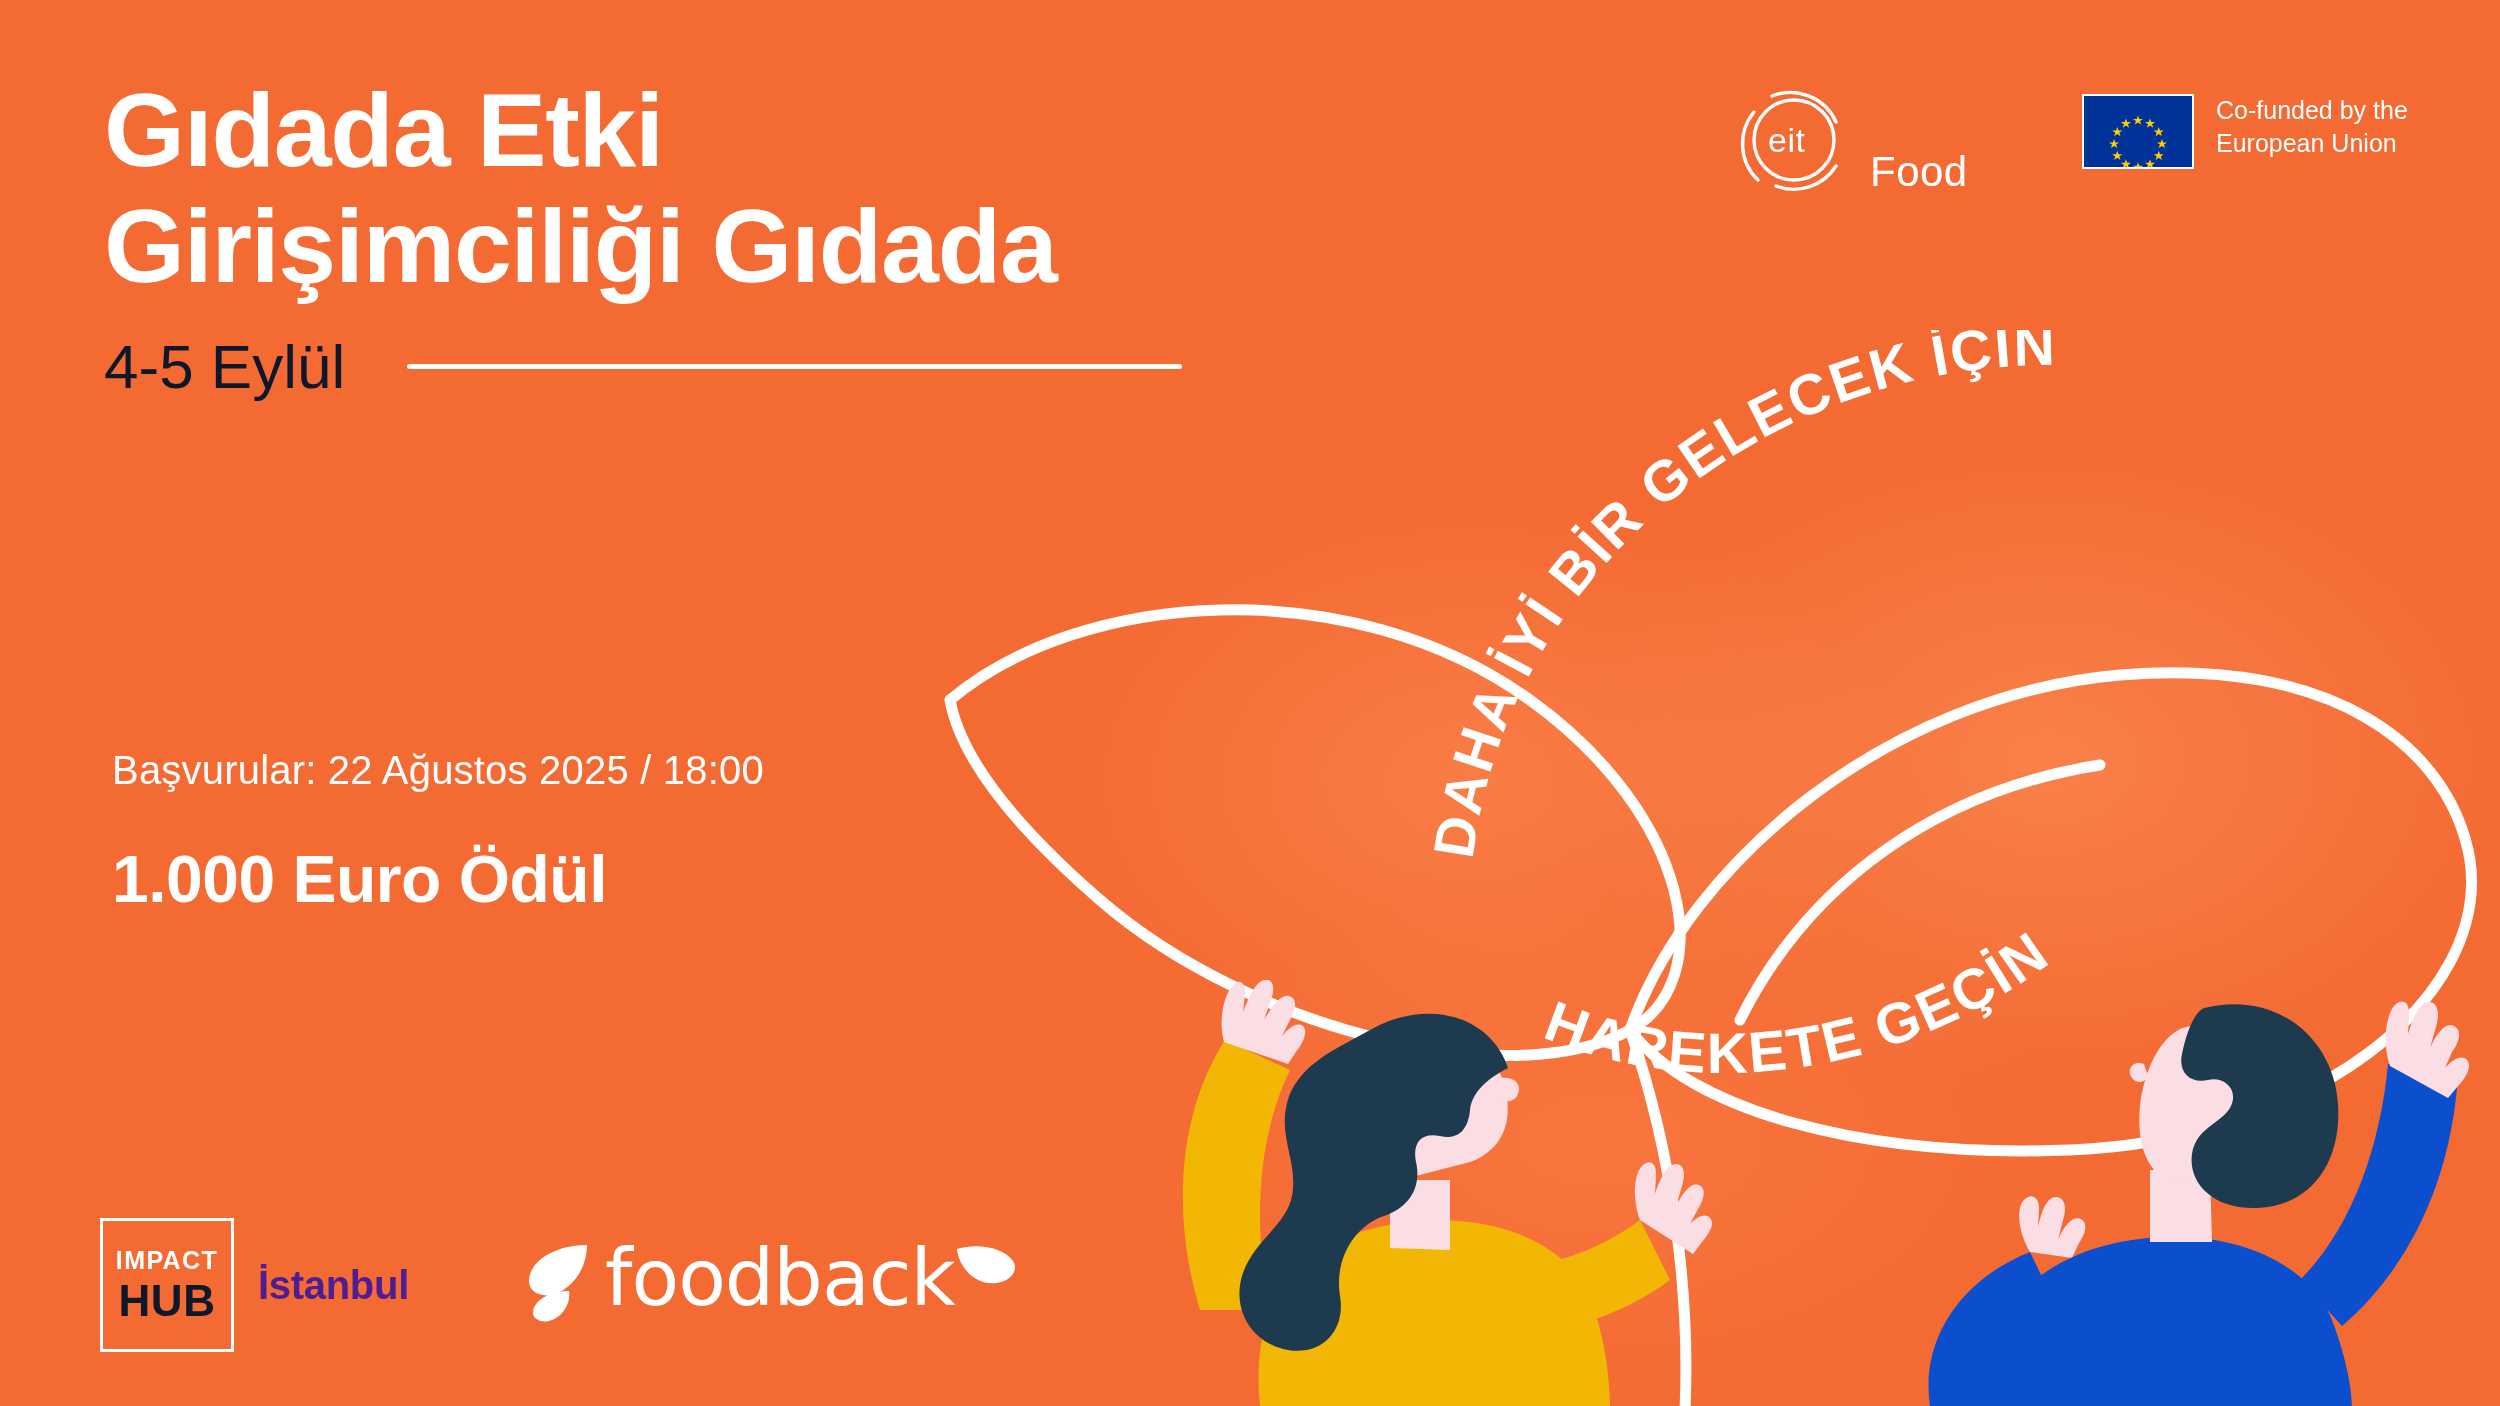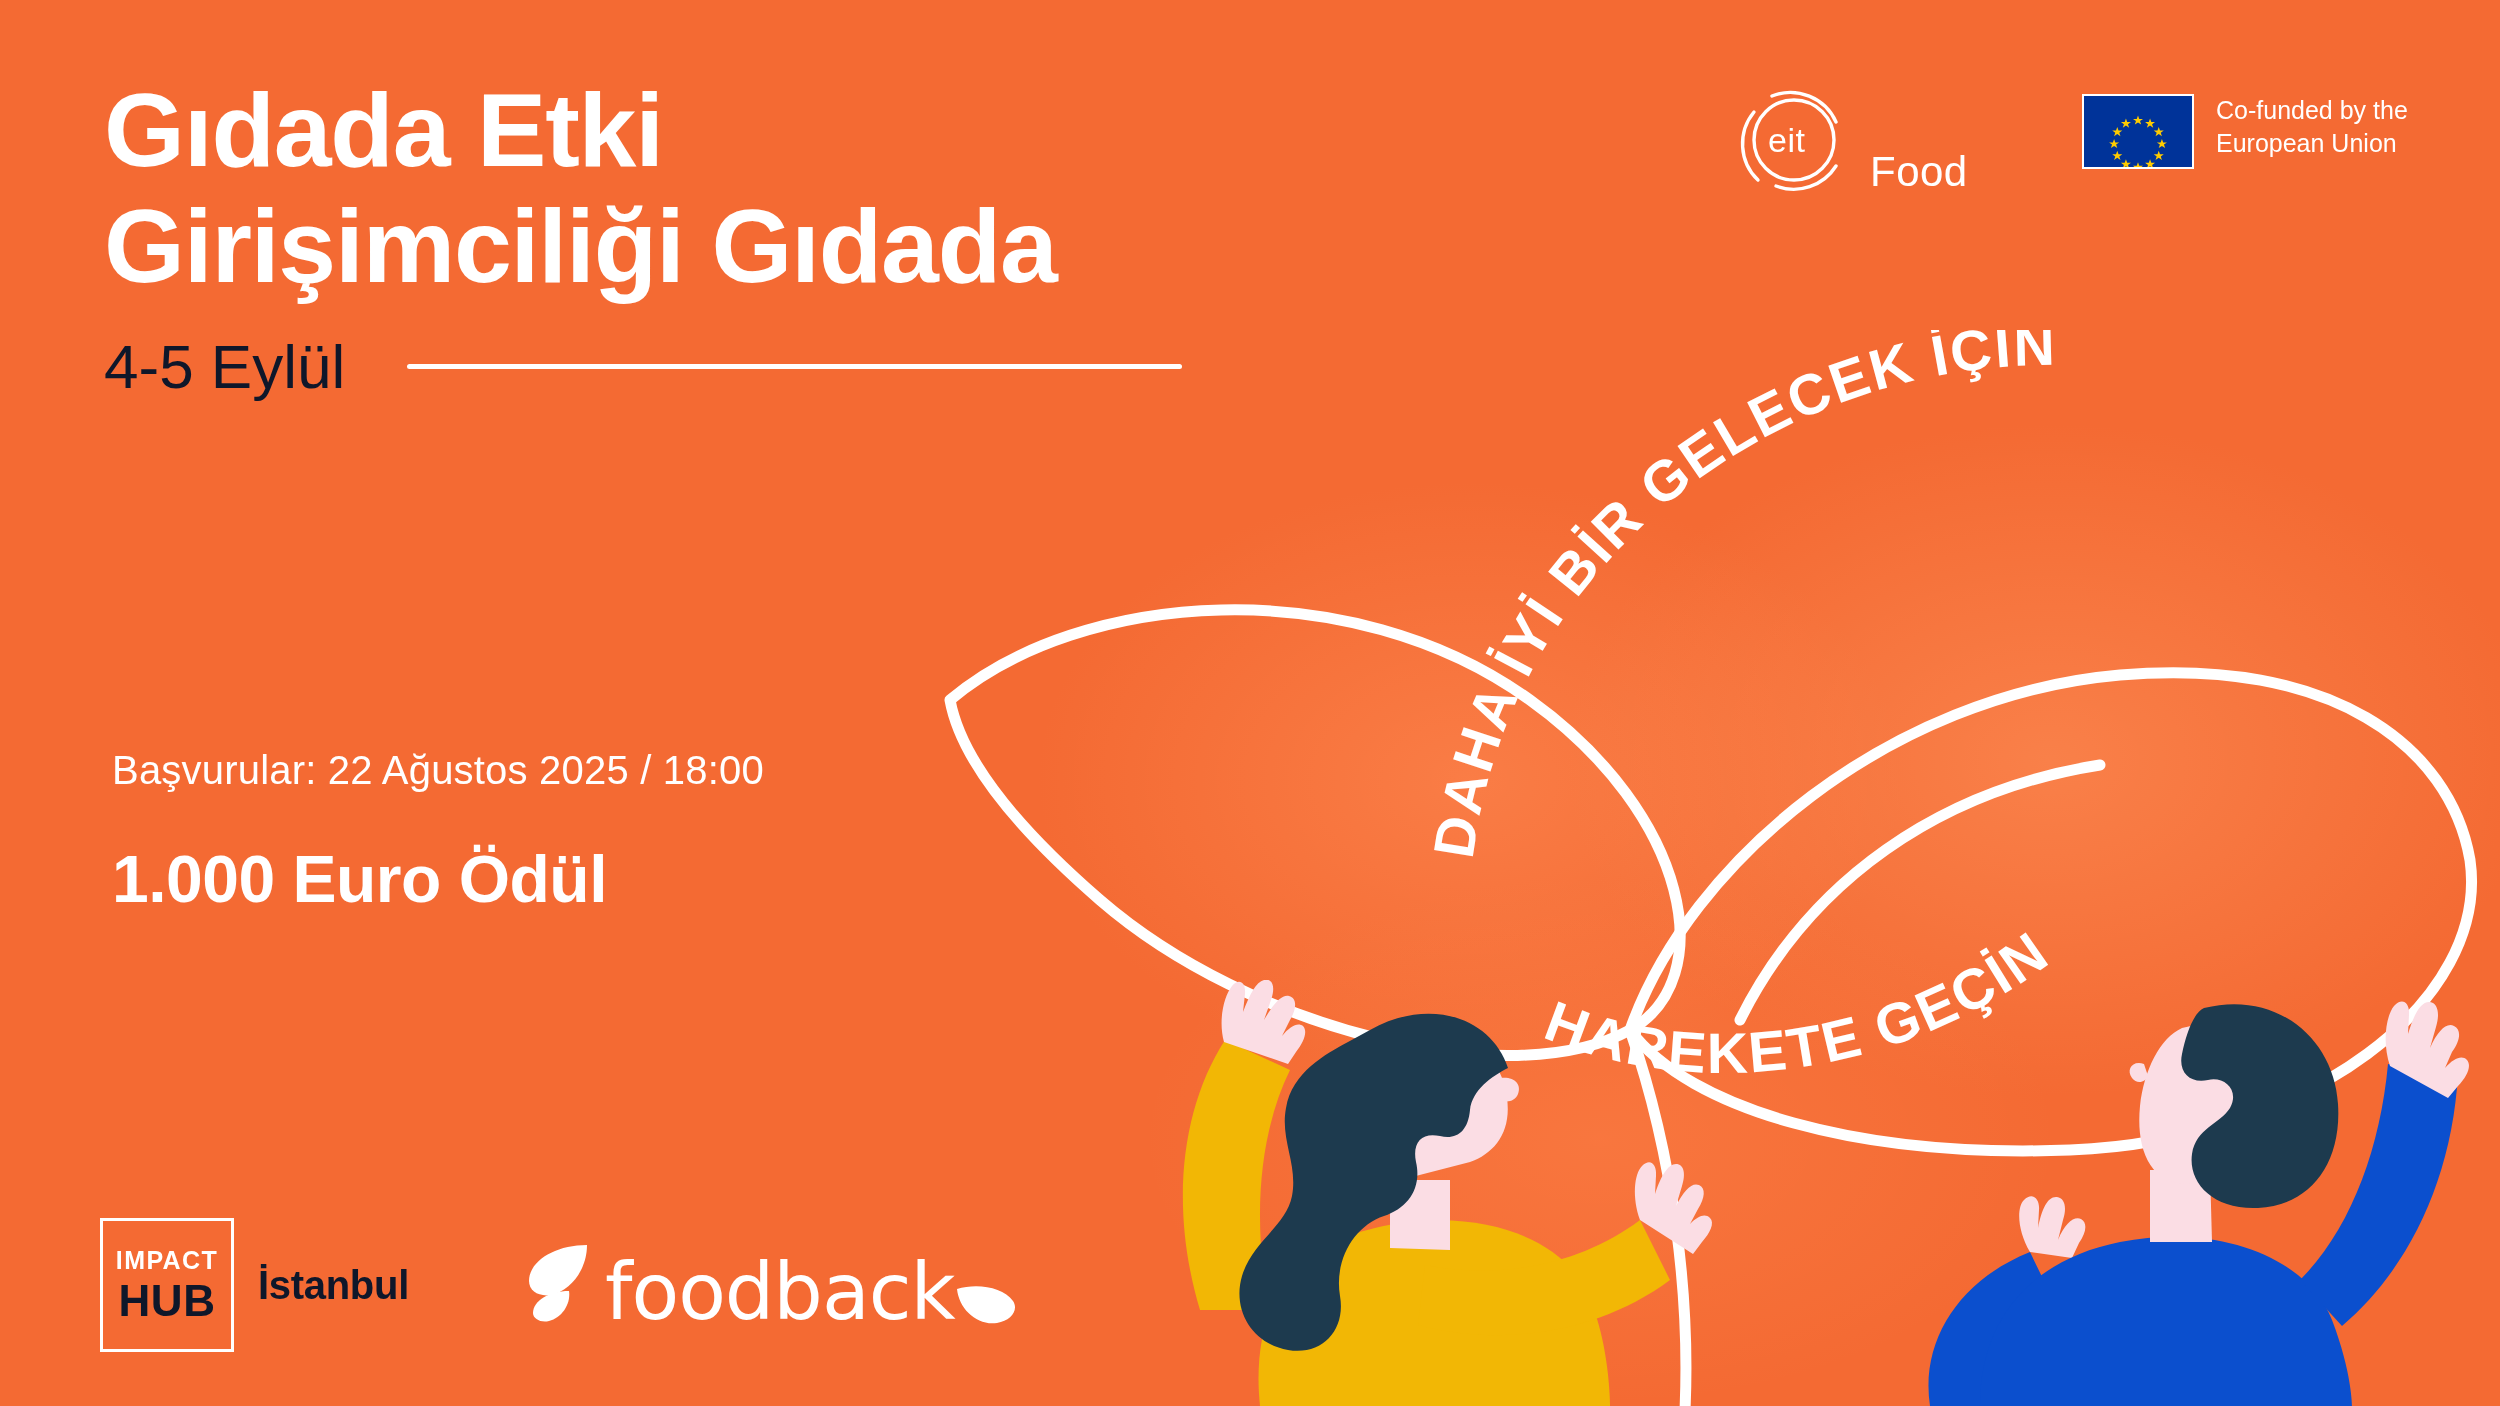--- a/index.html
+++ b/index.html
@@ -201,30 +201,29 @@
   }
   .ih-hub {
     color: #0f172a;
     font-size: 44px;
     font-weight: 700;
     letter-spacing: 0.6px;
     line-height: 1;
     margin-top: 6px;
   }
   .ih-city {
-    color: #0f172a;
+    color: #4c1d95;
     font-size: 40px;
     font-weight: 700;
     margin-left: 24px;
     letter-spacing: -0.3px;
   }
   .foodback {
     margin-left: 116px;
     display: flex;
-    align-items: flex-end;
   }
   .fb-word {
     color: #ffffff;
     font-size: 78px;
     font-weight: 400;
     letter-spacing: -1px;
     line-height: 1;
     font-family: "DejaVu Sans", sans-serif;
   }
 </style>

